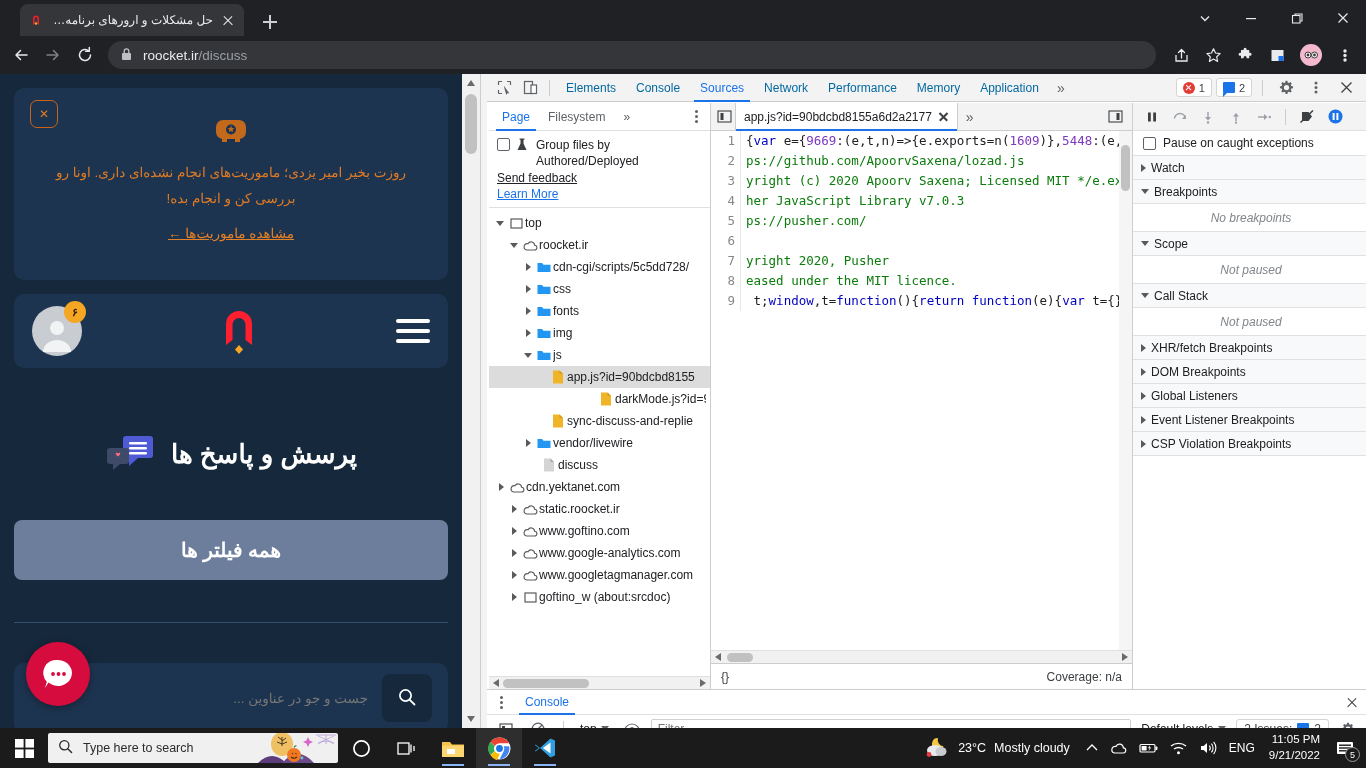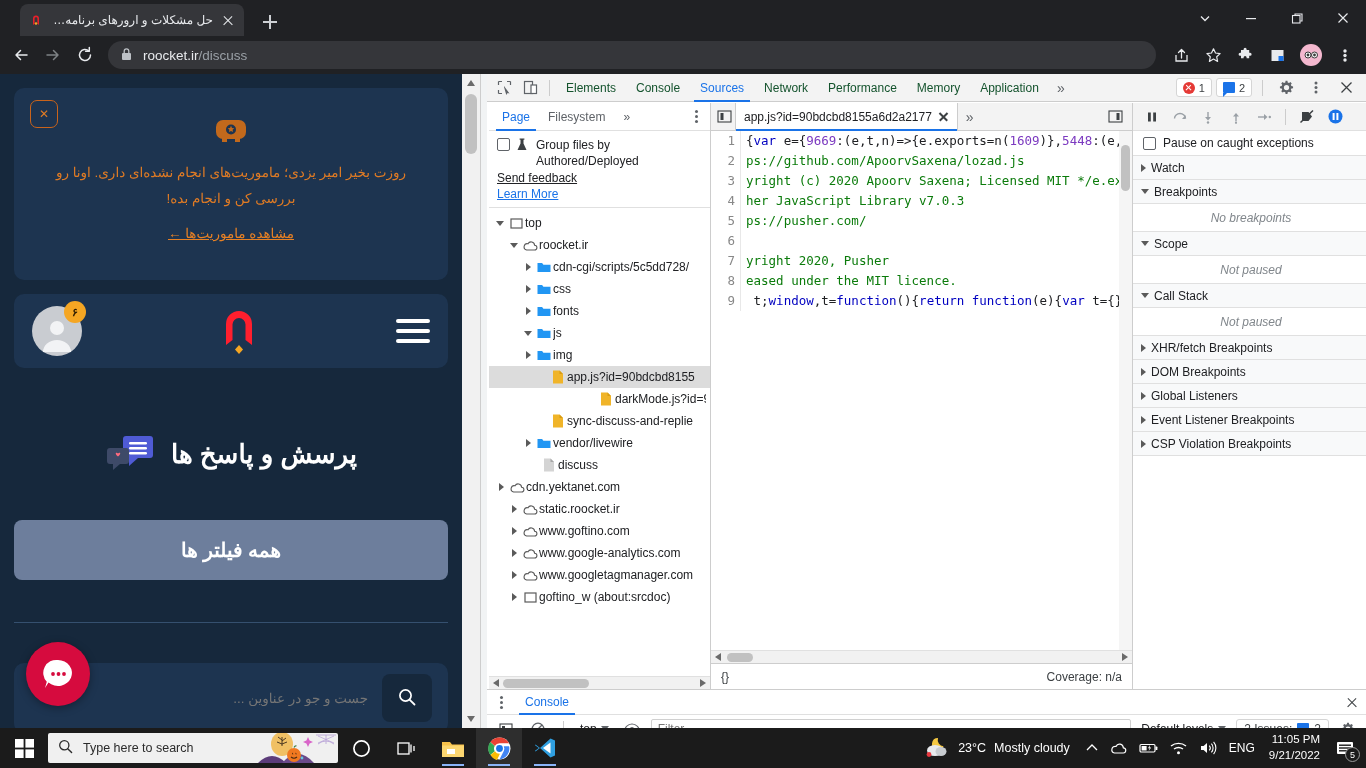--- a/index.html
+++ b/index.html
@@ -138,21 +138,21 @@
   }
   .dt-sep { position:absolute; left:0; top:0; width:6px; height:654px; background:#f1f3f4; }
 
   .dt-main-tabs {
     position:absolute; left:6px; top:0; width:880px; height:28px; background:#f3f3f3;
     border-bottom:1px solid #cdcdcd; display:flex; align-items:center; padding:0 4px;
   }
   .dt-icon-btn { width:26px; height:24px; display:flex; align-items:center; justify-content:center; cursor:pointer; flex:0 0 auto;}
   .dt-vsep { width:1px; height:16px; background:#ccc; margin:0 6px; }
   .dt-tab {
-    height:28px; padding:0 10px; display:flex; align-items:center; color:#14532d;
+    height:28px; padding:0 10px; display:flex; align-items:center; color:#0369a1;
     font-size:12px; cursor:pointer; position:relative; white-space:nowrap;
   }
   .dt-tab.active { color:#1a73e8; }
   .dt-tab.active::after { content:''; position:absolute; left:4px; right:4px; bottom:0; height:2px; background:#1a73e8; }
   .dt-more { color:#5f6368; font-size:14px; padding:0 8px; cursor:pointer; }
   .dt-right-tools { margin-left:auto; display:flex; align-items:center; gap:4px; padding-right:4px; }
   .badge {
     display:flex; align-items:center; gap:4px; height:19px; padding:0 6px; border:1px solid #d5d5d5;
     border-radius:3px; background:#fff; cursor:pointer; font-size:11px; color:#3c4043;
   }
@@ -613,39 +613,39 @@
               </span>
               <span class="ticon">
                 <svg width="14" height="12" viewBox="0 0 14 12">
                   <path d="M.5 2 h4.6 l1.3 1.7 h7.1 V11 H.5 Z" fill="#2196f3"></path>
                 </svg>
               </span>
               <span class="tlabel">fonts</span>
             </div>
             <div class="tnode" style="padding-left: 32px;">
               <span class="tw">
-                <span class="tri open"></span>
+                <span class="tri"></span>
               </span>
               <span class="ticon">
                 <svg width="14" height="12" viewBox="0 0 14 12">
                   <path d="M.5 2 h4.6 l1.3 1.7 h7.1 V11 H.5 Z" fill="#2196f3"></path>
                 </svg>
               </span>
-              <span class="tlabel">js</span>
+              <span class="tlabel">img</span>
             </div>
             <div class="tnode" style="padding-left: 32px;">
               <span class="tw">
-                <span class="tri"></span>
+                <span class="tri open"></span>
               </span>
               <span class="ticon">
                 <svg width="14" height="12" viewBox="0 0 14 12">
                   <path d="M.5 2 h4.6 l1.3 1.7 h7.1 V11 H.5 Z" fill="#2196f3"></path>
                 </svg>
               </span>
-              <span class="tlabel">img</span>
+              <span class="tlabel">js</span>
             </div>
             <div class="tnode sel" style="padding-left: 46px;">
               <span class="tw"></span>
               <span class="ticon">
                 <svg width="12" height="14" viewBox="0 0 12 14">
                   <path d="M1 .5 h6.5 L11 4 v9.5 H1 Z" fill="#f0b429"></path>
                   <path d="M7.5 .5 V4 H11 Z" fill="#d89b13"></path>
                 </svg>
               </span>
               <span class="tlabel">app.js?id=90bdcbd8155</span>

